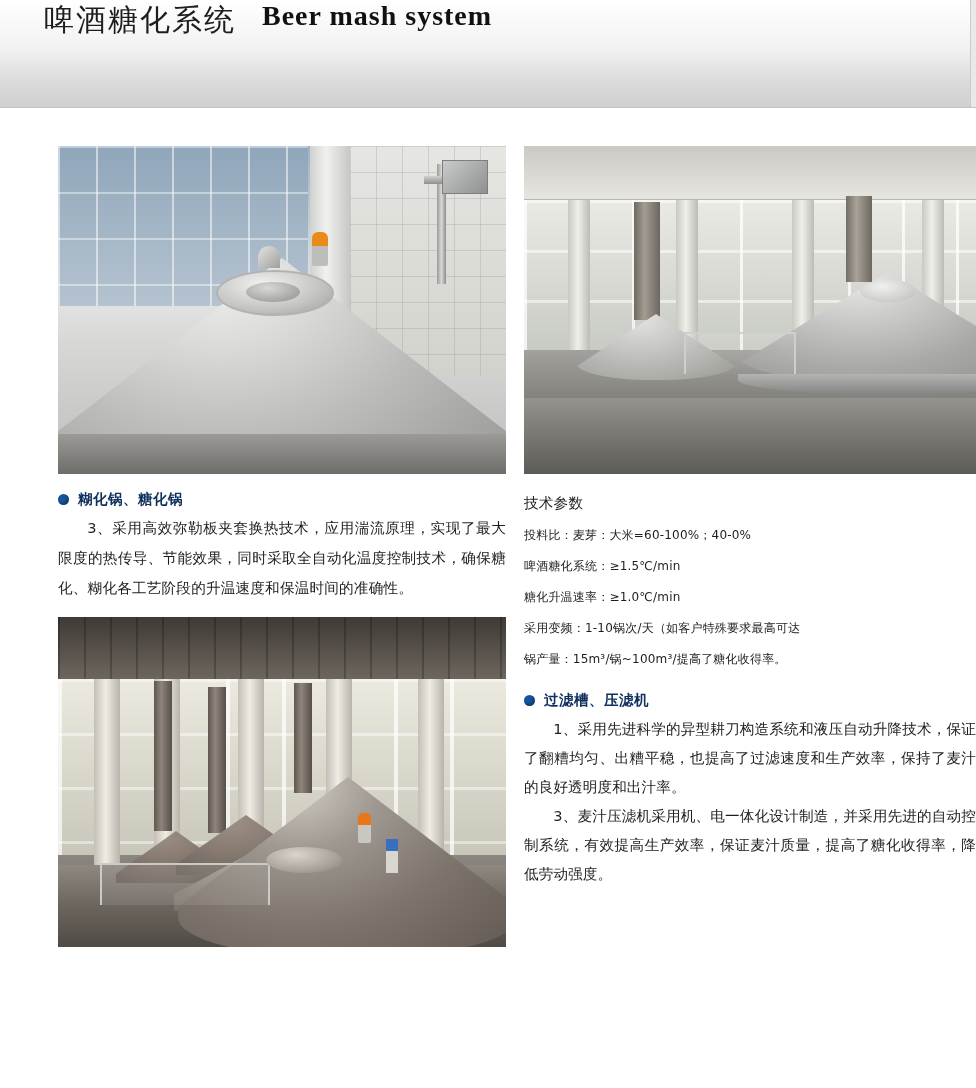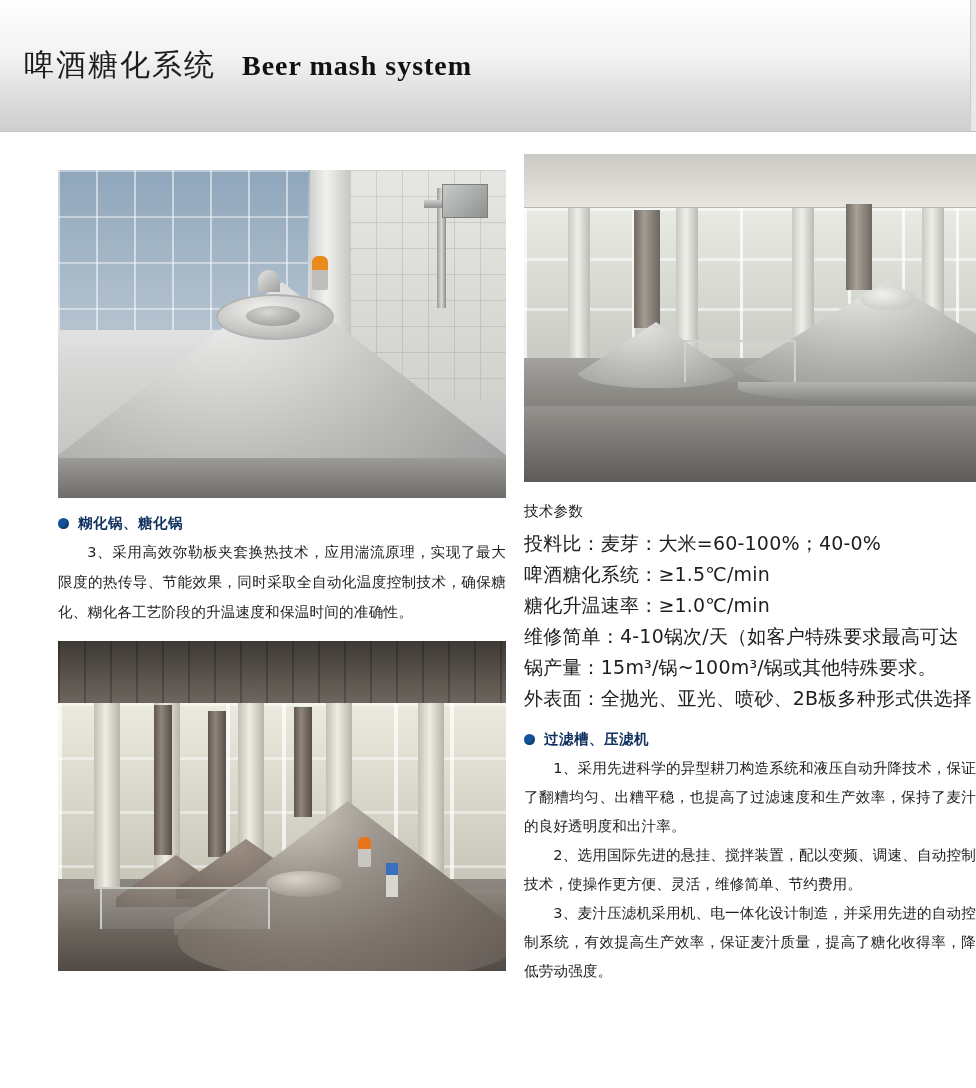--- a/index.html
+++ b/index.html
@@ -8,26 +8,26 @@
     width: 976px;
     height: 1088px;
     background: #ffffff;
     font-family: "Liberation Sans", sans-serif;
     overflow: hidden;
     position: relative;
   }
 
   
   .header {
-    height: 132px;
+    height: 108px;
     background: linear-gradient(to bottom, #ffffff 0%, #f2f2f2 45%, #dcdcdc 75%, #cfcfcf 100%);
     border-bottom: 1px solid #c4c4c4;
     display: flex;
-    align-items: center;
-    padding-left: 24px;
+    align-items: flex-start;
+    padding-left: 44px;
     position: relative;
   }
   .title-cn {
     font-family: "DejaVu Sans", sans-serif;
     font-size: 30px;
     letter-spacing: 2px;
     color: #1b1b1b;
     font-weight: 500;
   }
   .title-en {
@@ -53,21 +53,21 @@
   }
   .col-left {
     position: absolute;
     left: 58px;
     top: 38px;
     width: 448px;
   }
   .col-right {
     position: absolute;
     left: 524px;
-    top: 22px;
+    top: 38px;
     width: 452px;
   }
 
   
   .photo {
     position: relative;
     overflow: hidden;
     background: #555;
   }
 
@@ -326,21 +326,21 @@
     margin: 0;
     letter-spacing: .2px;
   }
   .spec-title {
     font-size: 14.6px;
     line-height: 30px;
     margin: 0 0 2px 0;
     letter-spacing: .2px;
   }
   .spec-row {
-    font-size: 19px;
+    font-size: 12px;
     line-height: 31px;
     letter-spacing: .2px;
     white-space: nowrap;
     overflow: hidden;
   }
   .spec-row .k { }
   .spec-row .v { }
   .right-text { margin-top: 14px; }
   .para-tight {
     font-size: 14.6px;
@@ -441,34 +441,30 @@
       <div class="spec-row cn">
         <span class="k">投料比：</span><span class="v">麦芽：大米=60-100%；40-0%</span>
       </div>
       <div class="spec-row cn">
         <span class="k">啤酒糖化系统：</span><span class="v">≥1.5℃/min</span>
       </div>
       <div class="spec-row cn">
         <span class="k">糖化升温速率：</span><span class="v">≥1.0℃/min</span>
       </div>
       <div class="spec-row cn">
-        <span class="k">维修简单：</span><span class="v">4-10锅次/天（如客户特殊要求最高可达</span>
+        <span class="k">采用变频：</span><span class="v">1-10锅次/天（如客户特殊要求最高可达</span>
       </div>
       <div class="spec-row cn">
-        <span class="k">锅产量：</span><span class="v">15m³/锅~100m³/锅或其他特殊要求。</span>
-      </div>
-      <div class="spec-row cn">
-        <span class="k">外表面：</span><span class="v">全抛光、亚光、喷砂、2B板多种形式供选择</span>
+        <span class="k">锅产量：</span><span class="v">15m³/锅~100m³/提高了糖化收得率。</span>
       </div>
     </div>
 
     <div class="bullet-head">
       <span class="dot"></span>
       <span class="label cn">过滤槽、压滤机</span>
     </div>
 
     <p class="para-tight cn">1、采用先进科学的异型耕刀构造系统和液压自动升降技术，保证了翻糟均匀、出糟平稳，也提高了过滤速度和生产效率，保持了麦汁的良好透明度和出汁率。</p>
-    <p class="para-tight cn">2、选用国际先进的悬挂、搅拌装置，配以变频、调速、自动控制技术，使操作更方便、灵活，维修简单、节约费用。</p>
     <p class="para-tight cn">3、麦汁压滤机采用机、电一体化设计制造，并采用先进的自动控制系统，有效提高生产效率，保证麦汁质量，提高了糖化收得率，降低劳动强度。</p>
 
   </div>
 
 </div>
 
 </body></html>

